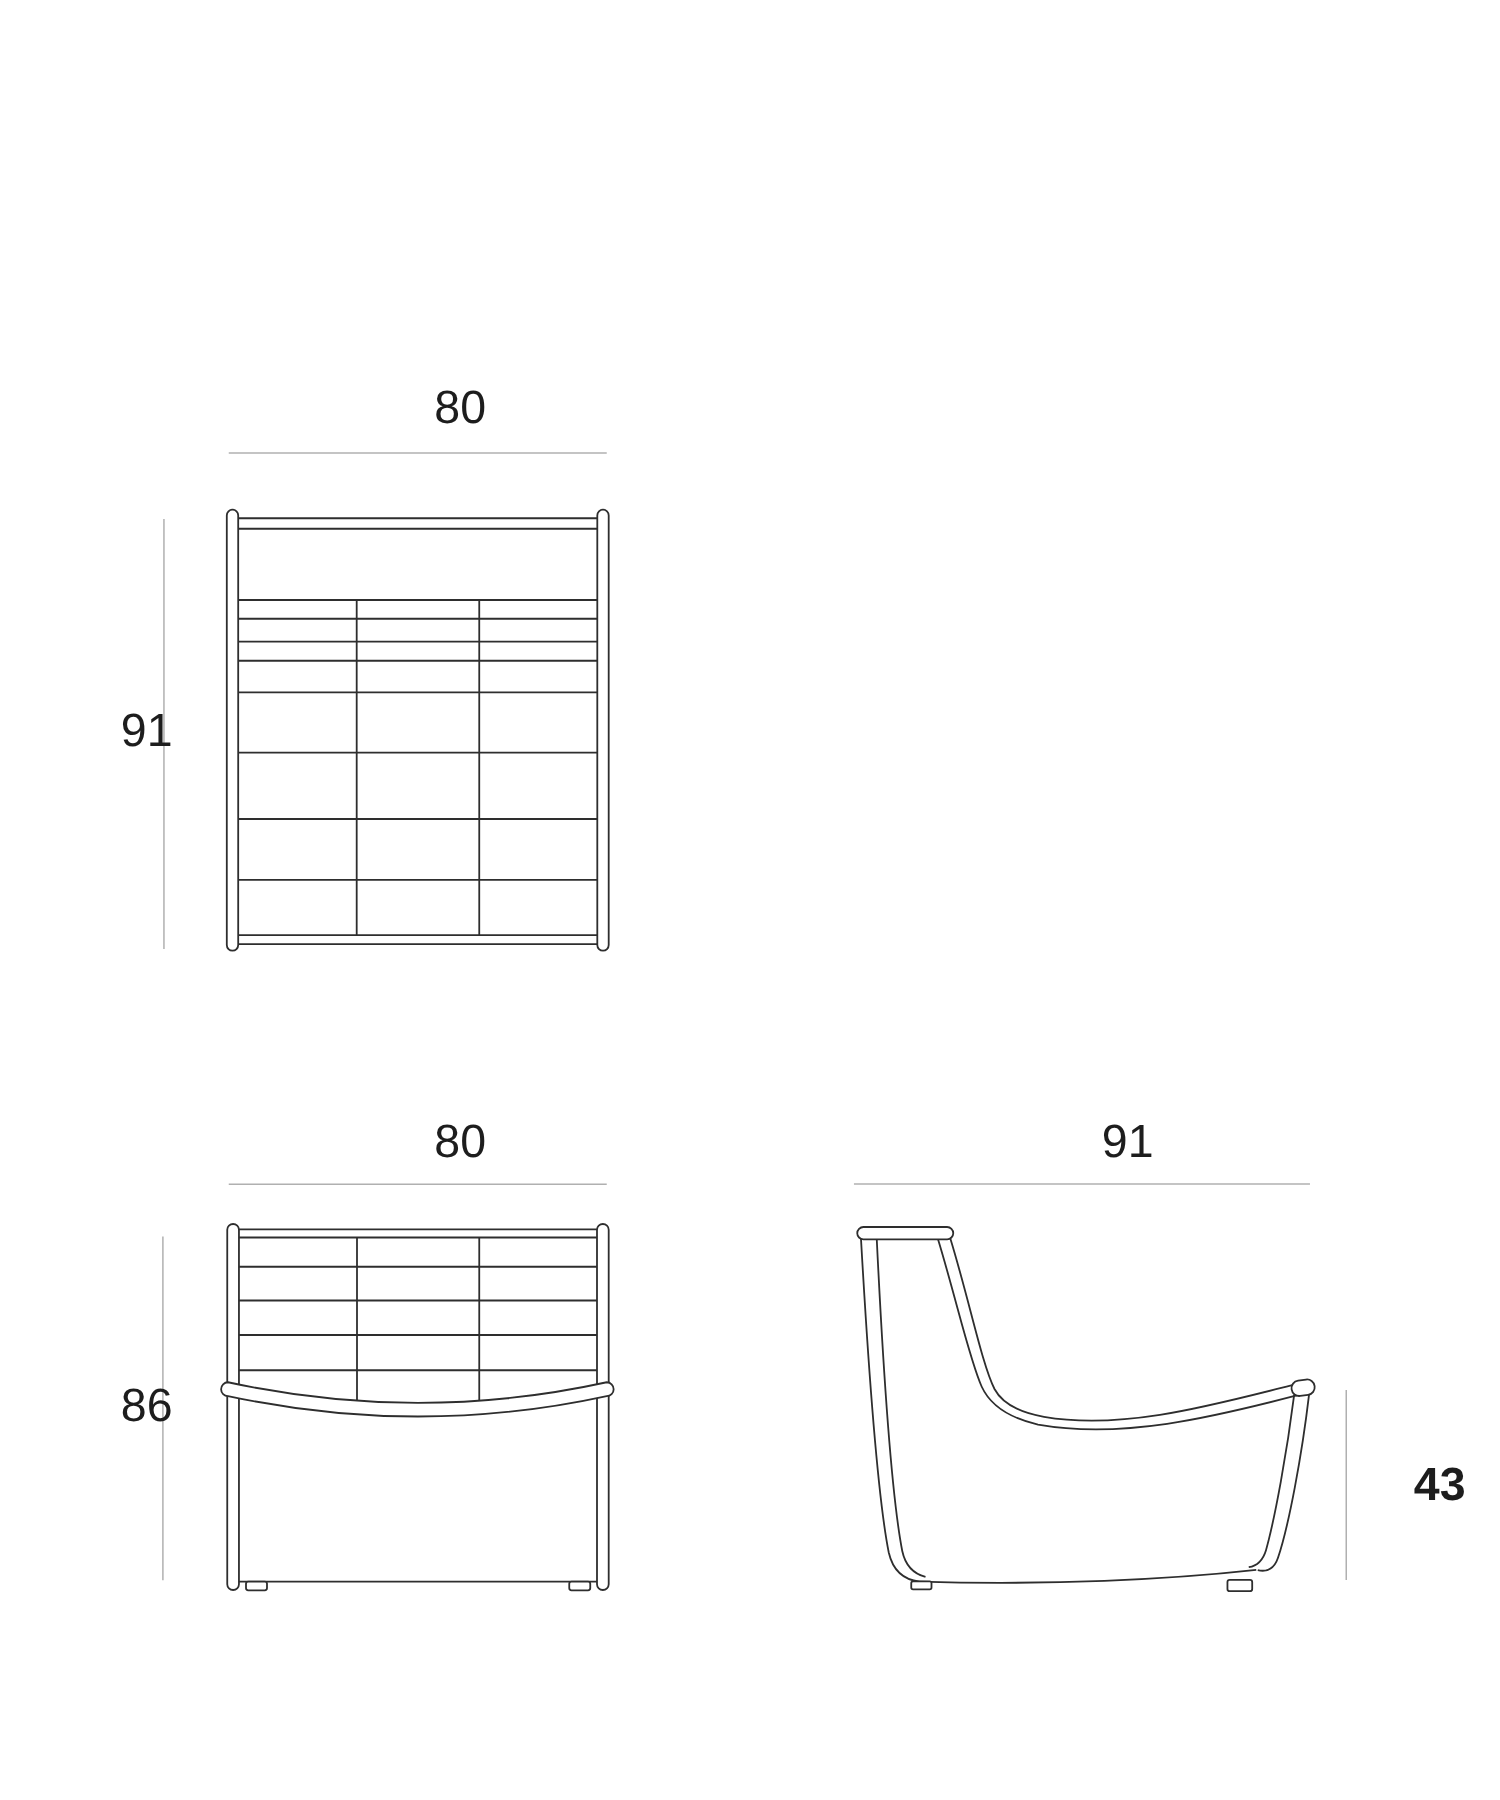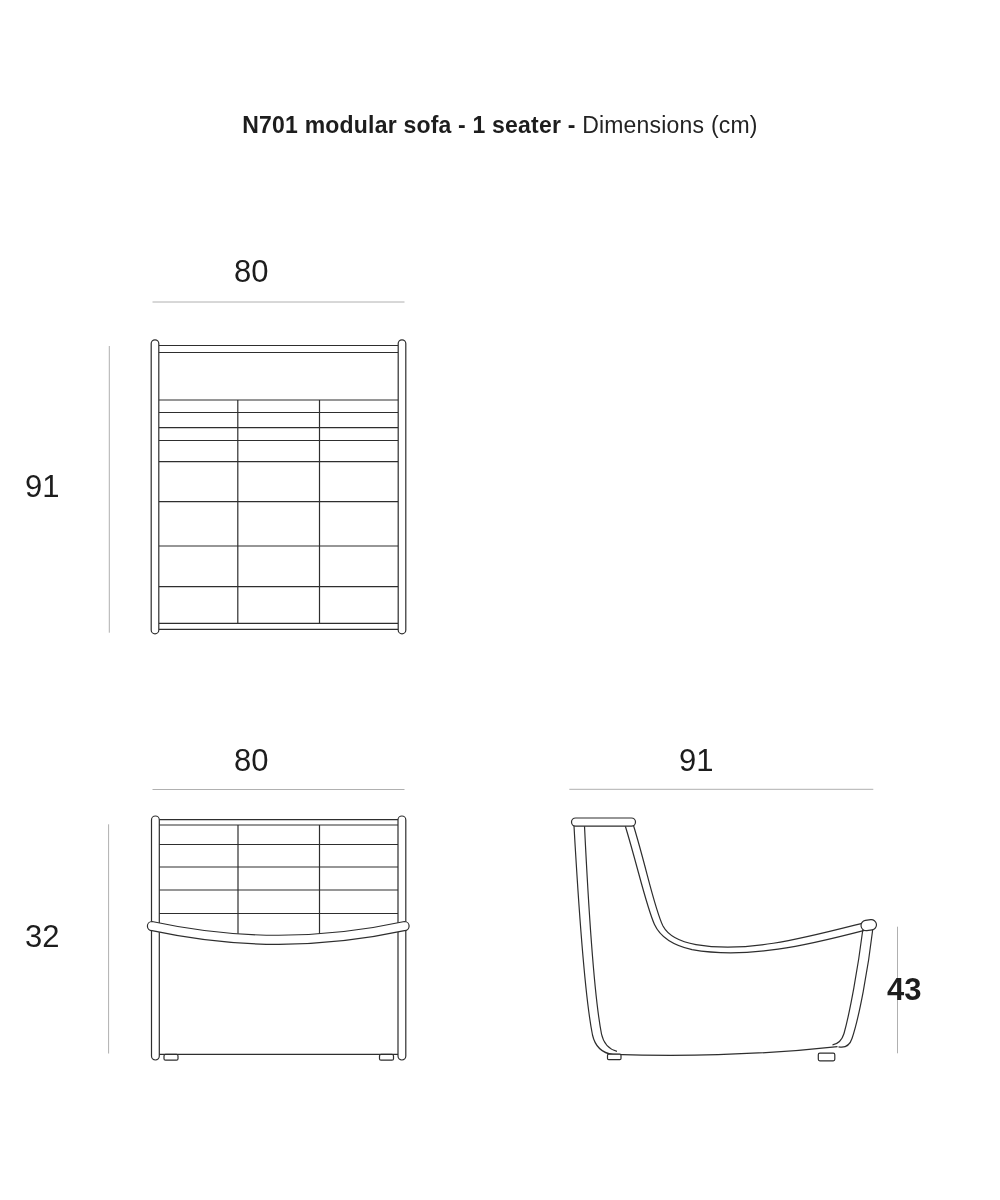--- a/index.html
+++ b/index.html
@@ -14,32 +14,28 @@
     position:absolute;left:0;top:104px;width:1000px;height:42px;
     line-height:42px;text-align:center;
     font-size:23px;color:#1d1d1d;letter-spacing:0.2px;
     white-space:nowrap;
   }
   .page-title .t-bold{font-weight:bold;}
   .page-title .t-reg{font-weight:normal;color:#232323;}
   .drawing-svg{position:absolute;left:0;top:0;}
   .dim-label{
     position:absolute;width:90px;height:40px;line-height:40px;
-    text-align:left;font-size:31px;color:#1d1d1d;
+    text-align:right;font-size:31px;color:#1d1d1d;
   }
 </style>
 </head>
 <body>
 
 <div class="canvas">
 
-  <div class="page-title">
-    <span class="t-bold">N701 modular sofa - 1 seater -</span>
-    <span class="t-reg">Dimensions (cm)</span>
-  </div>
 
   <svg class="drawing-svg" width="1000" height="1200" viewBox="0 0 1000 1200">
 
     <g stroke="#b0b0b0" stroke-width="1" fill="none">
       <line x1="152.5" y1="302" x2="404.5" y2="302"></line>
       <line x1="109.3" y1="346" x2="109.3" y2="632.7"></line>
       <line x1="152.5" y1="789.5" x2="404.5" y2="789.5"></line>
       <line x1="108.6" y1="824.3" x2="108.6" y2="1053.5"></line>
       <line x1="569.3" y1="789.3" x2="873.3" y2="789.3"></line>
       <line x1="897.5" y1="926.7" x2="897.5" y2="1053.3"></line>
@@ -111,17 +107,17 @@
       <rect x="861" y="920" width="15.5" height="10.3" rx="5.1" fill="#ffffff" transform="rotate(-8 868.8 925.2)"></rect>
 
       <rect x="607.5" y="1054.2" width="13.5" height="5.4" rx="1.2" fill="#ffffff"></rect>
       <rect x="818.3" y="1053.2" width="16.5" height="7.6" rx="1.5" fill="#ffffff"></rect>
     </g>
   </svg>
 
   <div class="dim-label" style="left:234px;top:252px;">80</div>
   <div class="dim-label" style="left:25px;top:467px;">91</div>
   <div class="dim-label" style="left:234px;top:741px;">80</div>
-  <div class="dim-label" style="left:25px;top:917px;">32</div>
+  <div class="dim-label" style="left:25px;top:917px;">86</div>
   <div class="dim-label" style="left:679px;top:741px;">91</div>
   <div class="dim-label" style="left:887px;top:970px;font-weight:bold;">43</div>
 
 </div>
 
 </body></html>

